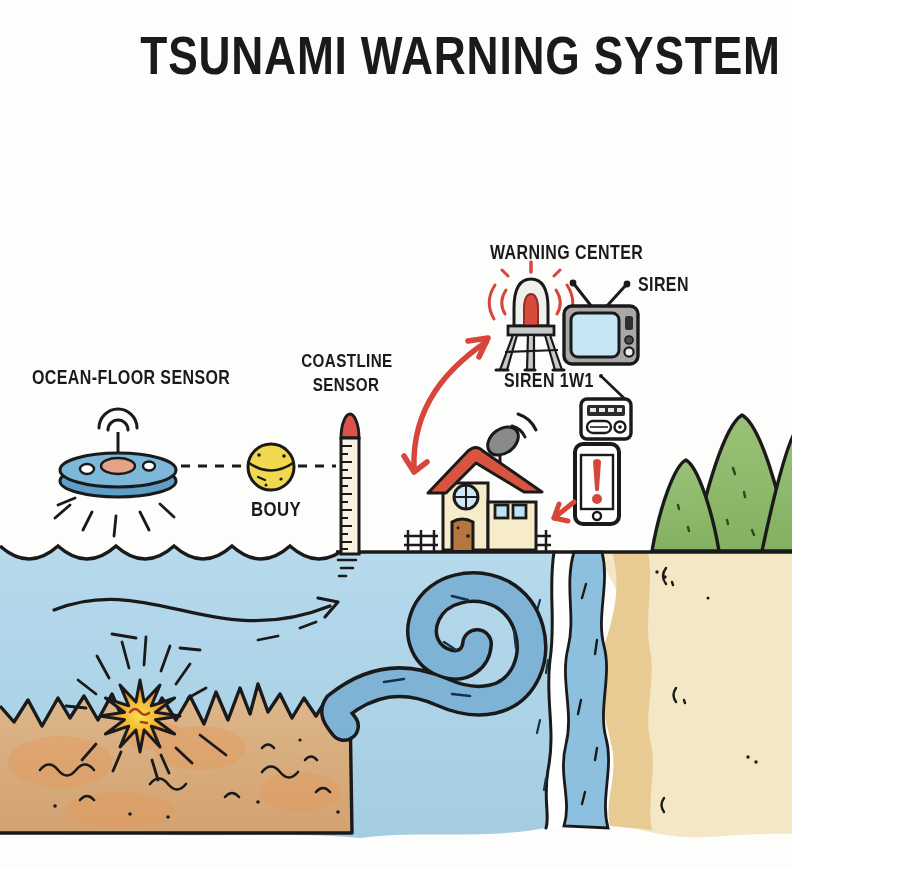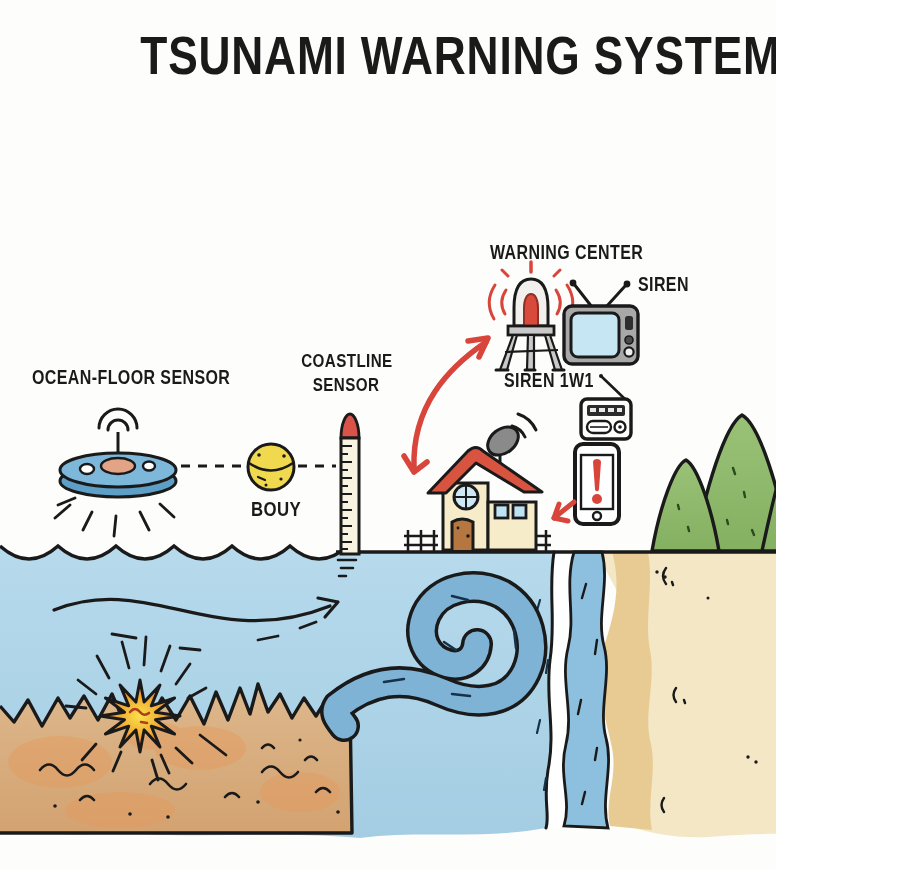--- a/index.html
+++ b/index.html
@@ -1,17 +1,17 @@
 <!DOCTYPE html>
 <html><head>
 <meta charset="utf-8">
 <style>
   html,body{margin:0;padding:0;background:#ffffff;}
   .stage{position:relative;width:776px;height:869px;background:#fdfdfc;overflow:hidden;
-         font-family:"Liberation Sans",sans-serif;color:#1a1a1a;}
+         font-family:"Liberation Sans",sans-serif;color:#1a1a1a;padding-left:16px;}
   .title{position:absolute;left:0;top:24px;width:921px;text-align:center;
          font-size:54px;font-weight:700;letter-spacing:1px;white-space:nowrap;}
   .title span{display:inline-block;transform:scaleX(.82);transform-origin:center top;}
   .lbl{position:absolute;font-weight:700;font-size:20px;letter-spacing:.5px;white-space:nowrap;
        transform:scaleX(.8);transform-origin:left top;}
   .lbl-center{position:absolute;font-weight:700;font-size:19px;letter-spacing:.5px;text-align:center;
        transform:scaleX(.8);transform-origin:center top;}
   svg{position:absolute;left:0;top:0;}
 </style>
 </head>

